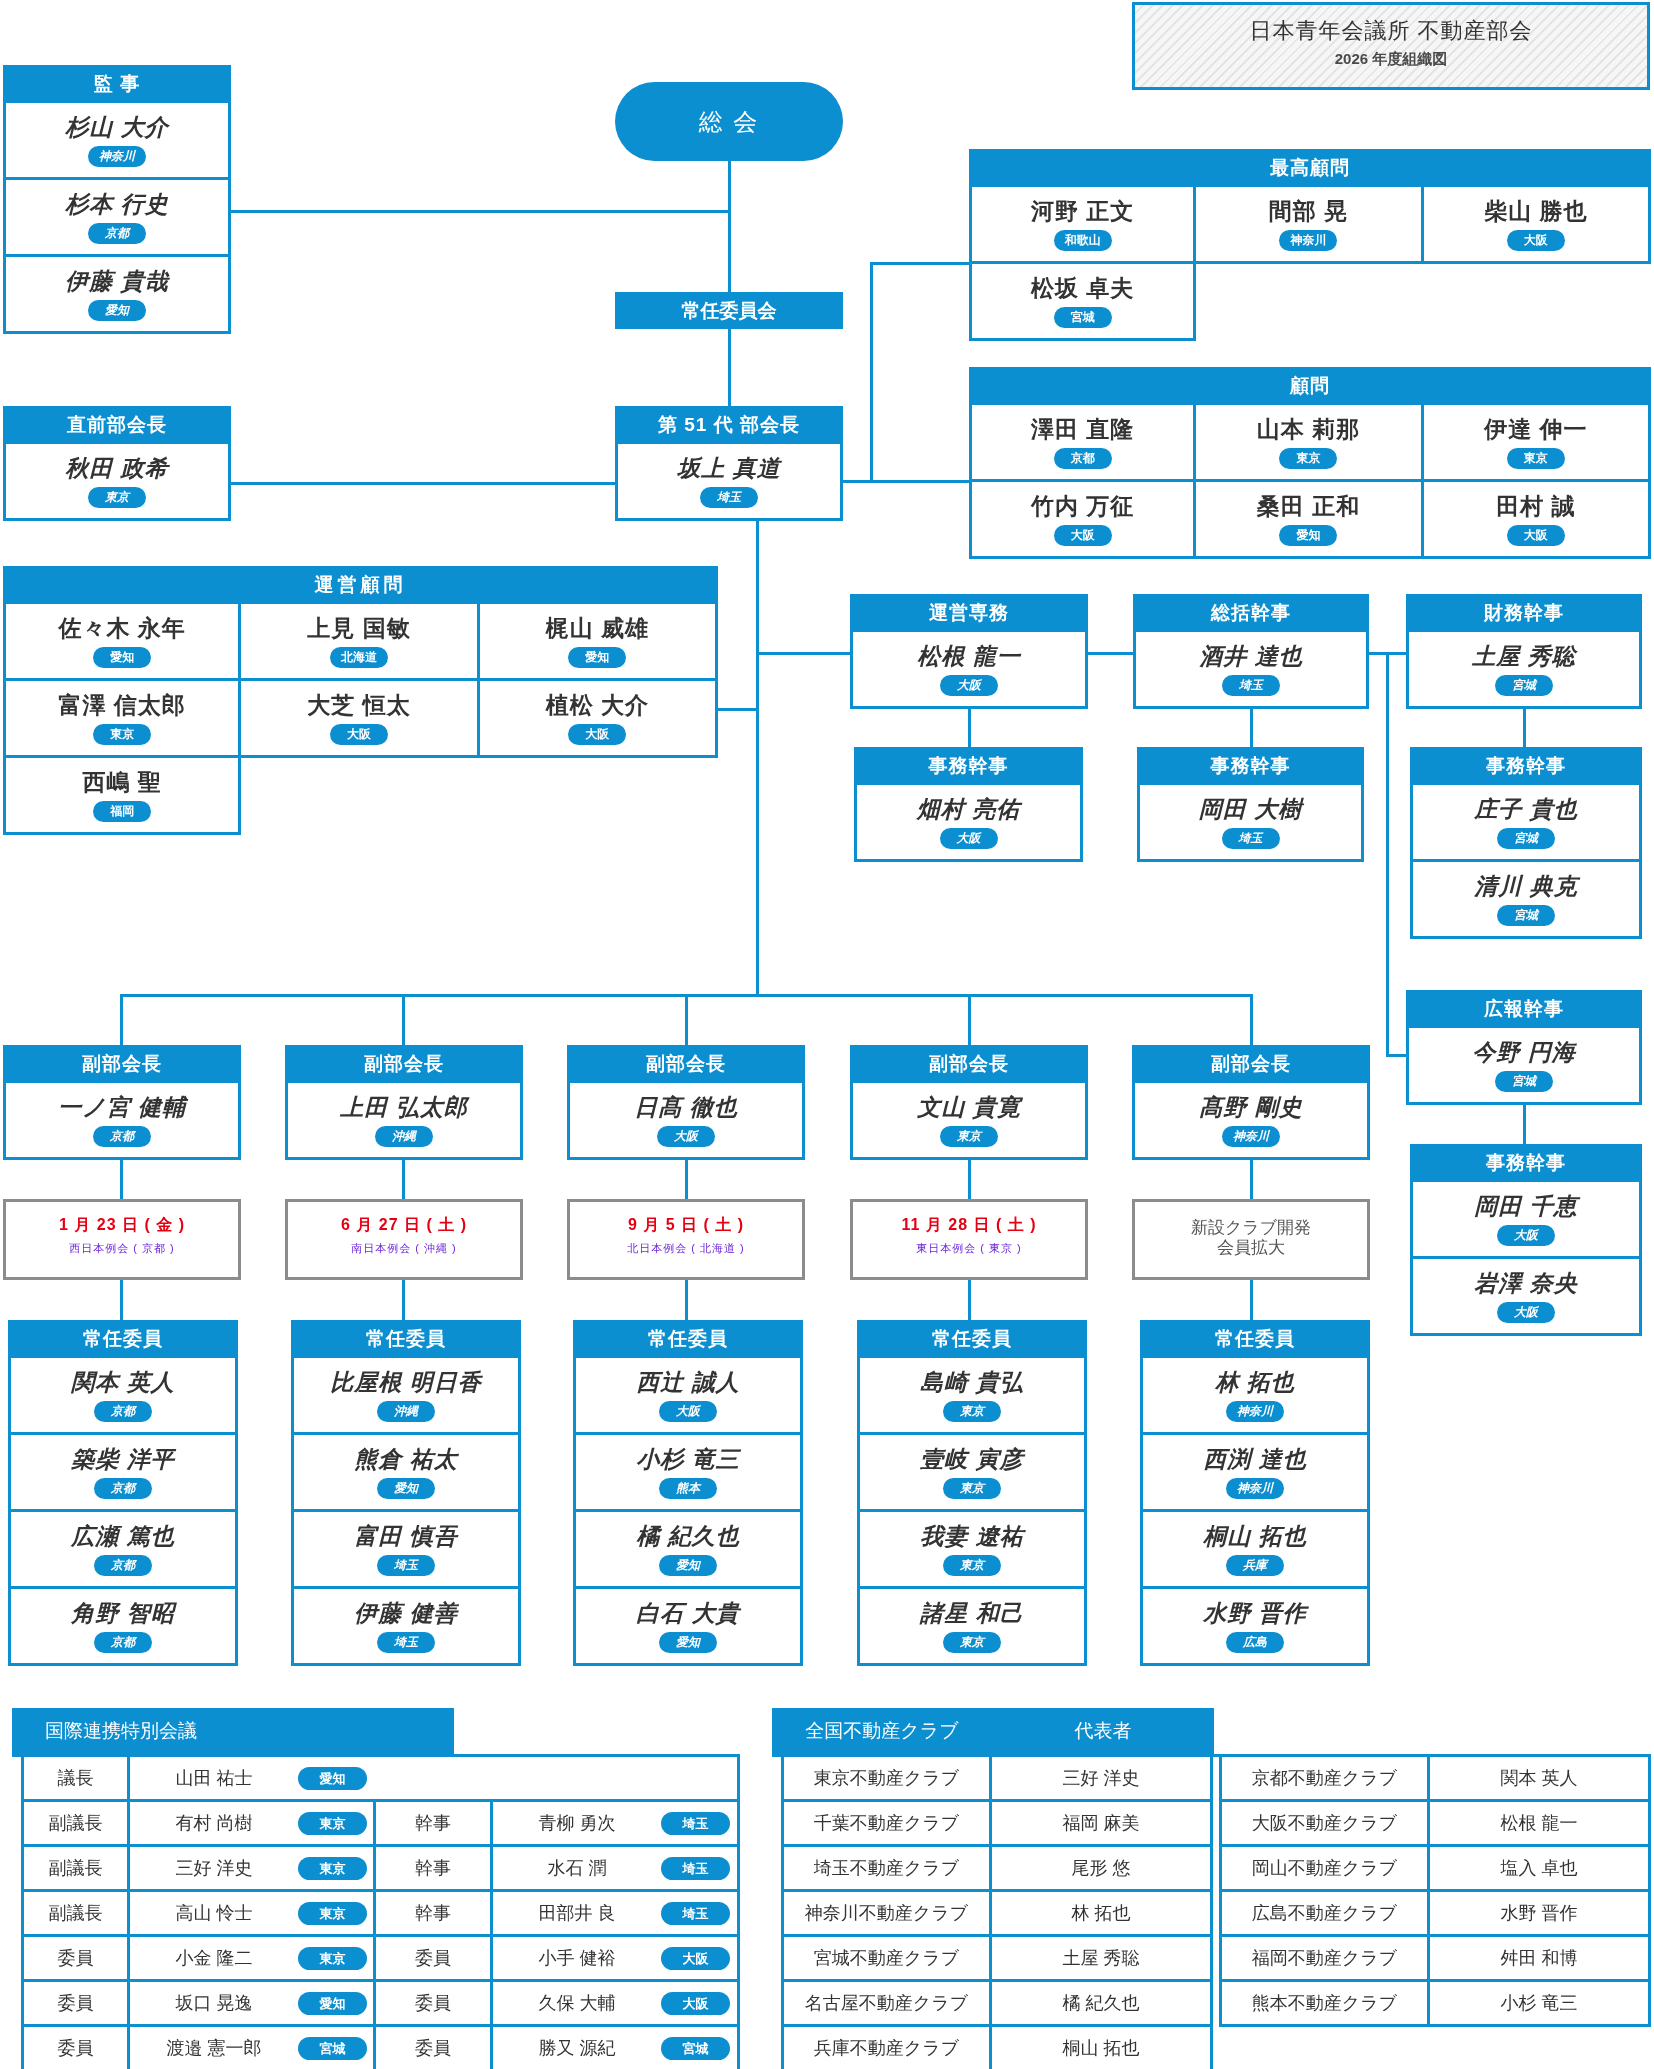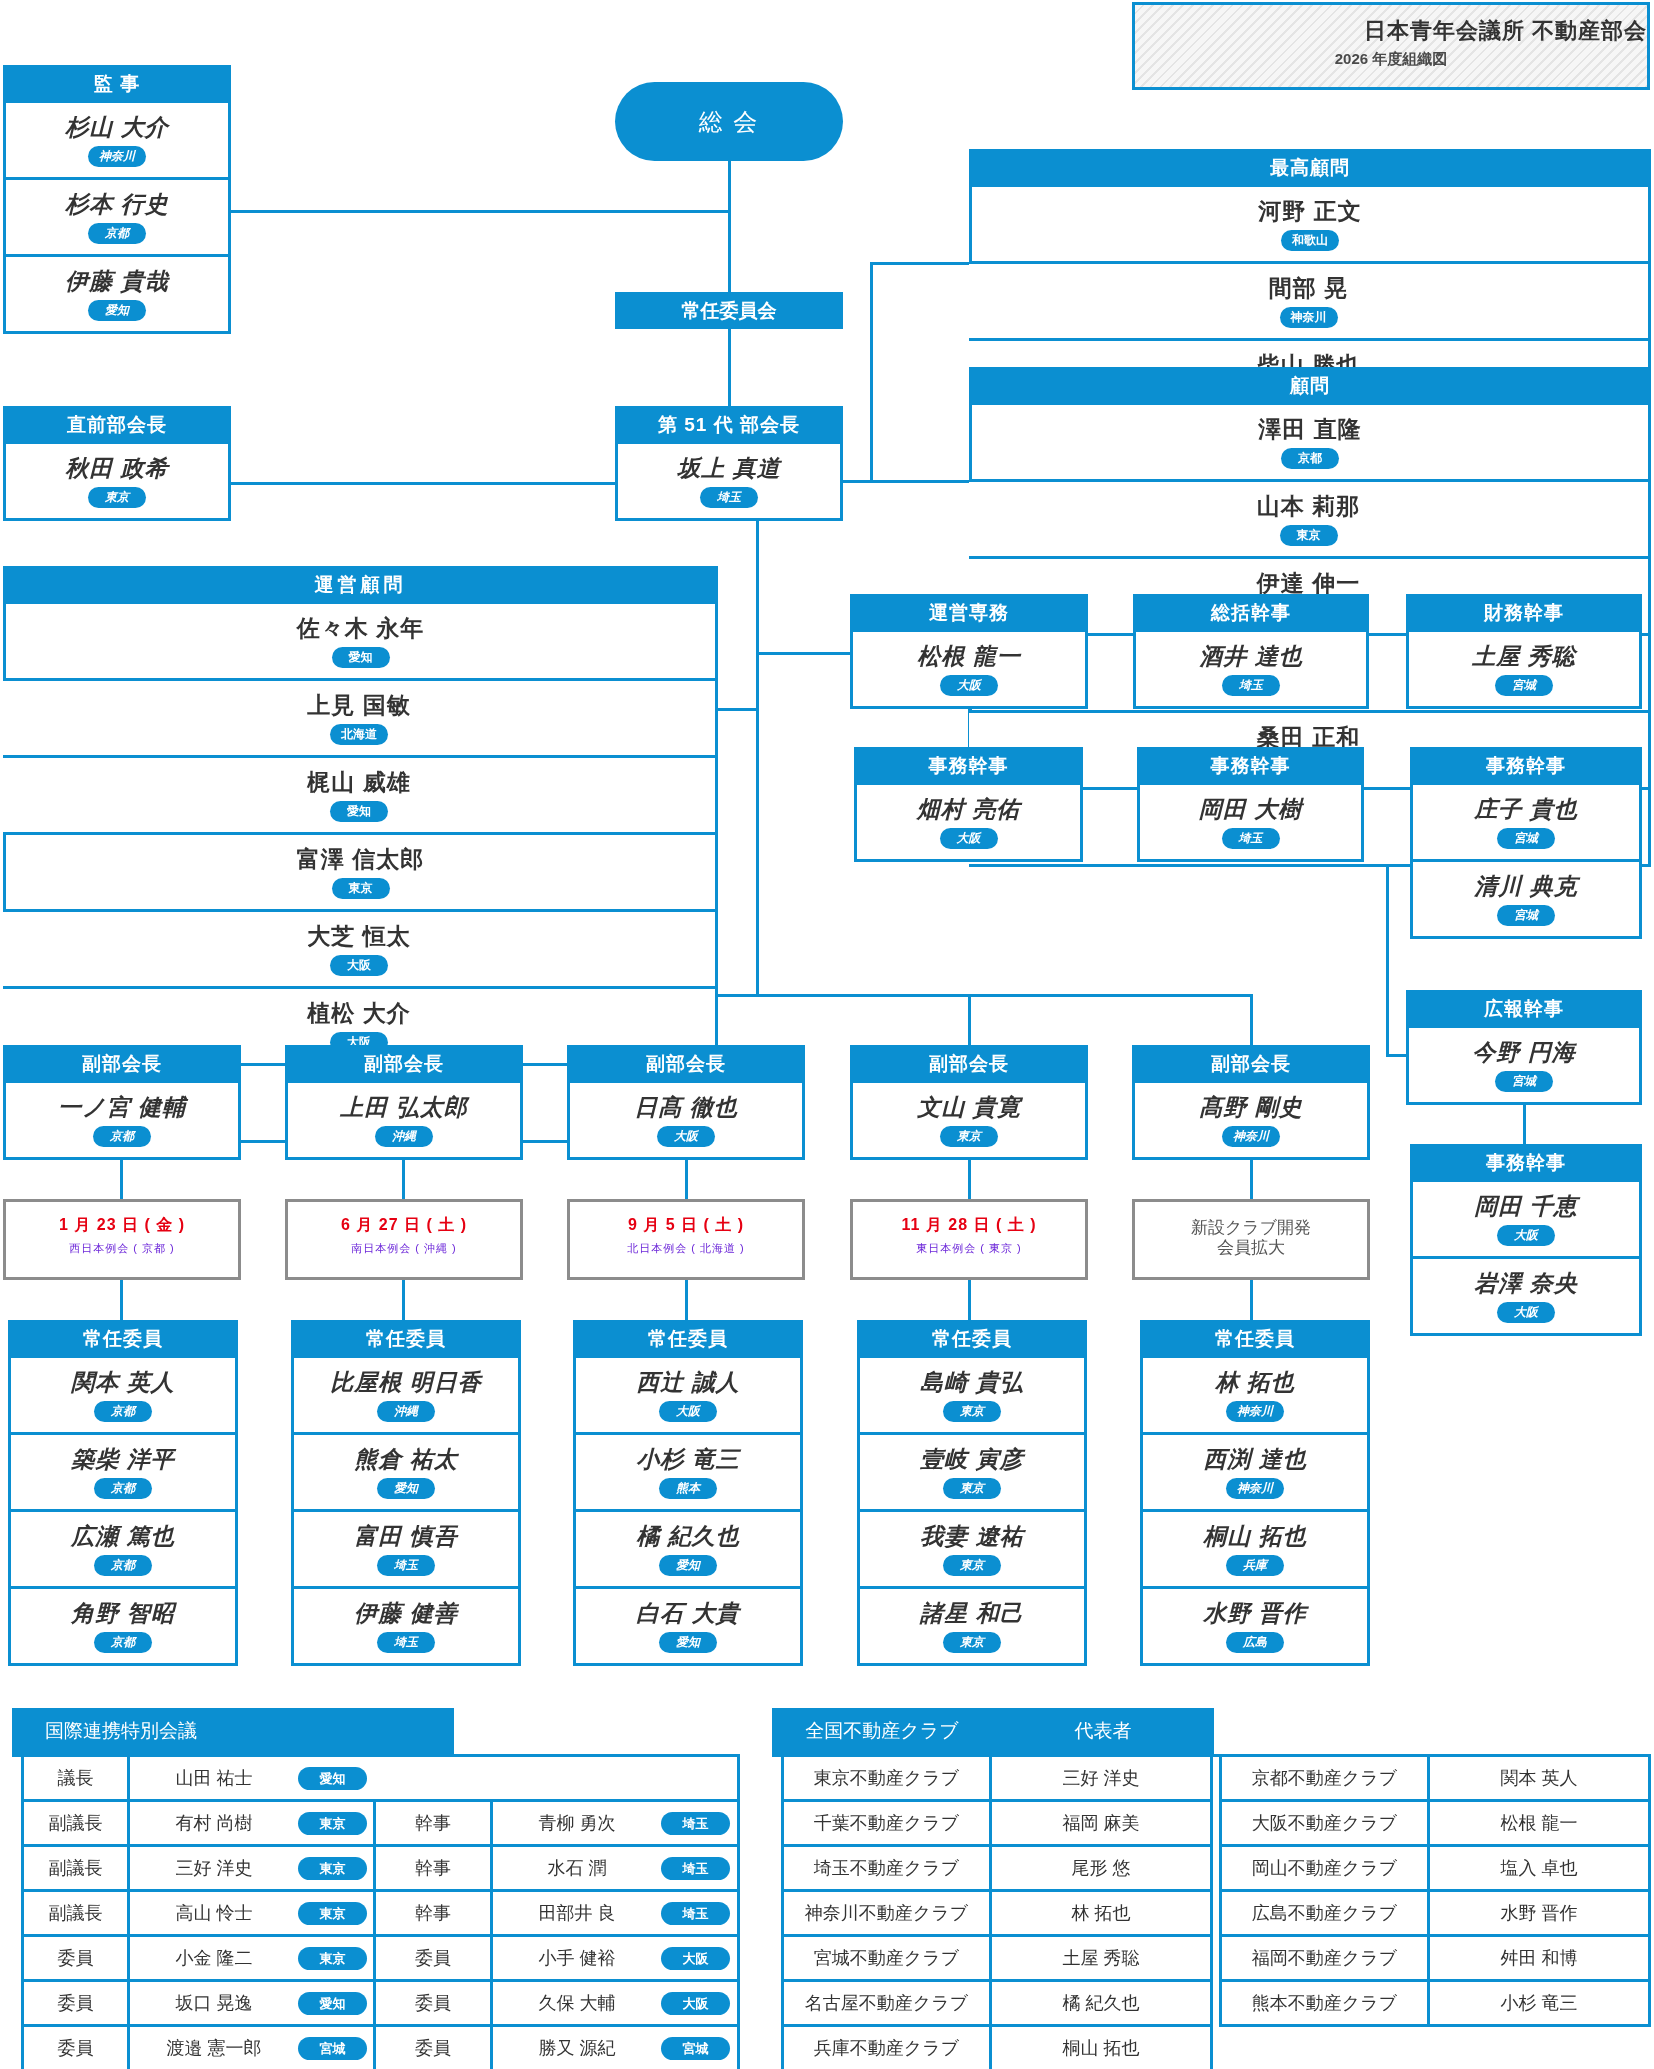--- a/index.html
+++ b/index.html
@@ -4,32 +4,32 @@
 <style>
   html,body{margin:0;padding:0;background:#ffffff;}
   body{width:1654px;height:2069px;position:relative;overflow:hidden;
        font-family:"Liberation Sans","DejaVu Sans",sans-serif;color:#333333;}
   .line{position:absolute;background:#0b8fd1;z-index:1;}
   .box{position:absolute;box-sizing:border-box;z-index:2;}
   .hd{height:38px;background:#0b8fd1;color:#ffffff;font-size:19px;font-weight:bold;
       text-align:center;line-height:38px;letter-spacing:1px;white-space:nowrap;}
   .grid{display:grid;}
   .g1{grid-template-columns:1fr;font-style:italic;}
-  .g3{grid-template-columns:repeat(1,1fr);}
+  .g3{grid-template-columns:repeat(3,1fr);}
   .cell{box-sizing:border-box;height:77px;background:#ffffff;border-right:3px solid #0b8fd1;
         border-bottom:3px solid #0b8fd1;text-align:center;padding-top:9px;}
   .g1 .cell{border-left:3px solid #0b8fd1;}
   .g3 .cell:nth-child(3n+1){border-left:3px solid #0b8fd1;}
   .nm{font-size:23px;line-height:30px;font-weight:bold;color:#333333;letter-spacing:1px;white-space:nowrap;}
   .badge{display:block;margin:4px auto 0;width:58px;height:21px;border-radius:11px;background:#0b8fd1;
          color:#ffffff;font-size:12px;font-weight:bold;line-height:21px;text-align:center;white-space:nowrap;}
   .title-box{position:absolute;left:1132px;top:2px;width:518px;height:88px;box-sizing:border-box;
              border:3px solid #0b8fd1;text-align:center;z-index:2;
              background:repeating-linear-gradient(135deg,#f6f6f6 0px,#f6f6f6 5px,#e4e4e4 5px,#e4e4e4 7px);}
-  .title-main{margin-top:12px;font-size:22px;font-weight:bold;color:#333333;line-height:28px;letter-spacing:1px;text-align:right;}
+  .title-main{margin-top:12px;font-size:22px;font-weight:normal;color:#333333;line-height:28px;letter-spacing:1px;}
   .title-sub{margin-top:4px;font-size:15px;font-weight:bold;color:#4a4a4a;line-height:20px;}
   .pill{position:absolute;left:615px;top:82px;width:228px;height:79px;border-radius:40px;background:#0b8fd1;
         color:#ffffff;font-size:24px;font-weight:normal;text-align:center;line-height:79px;z-index:2;letter-spacing:2px;}
   .bar{position:absolute;left:615px;top:292px;width:228px;height:37px;background:#0b8fd1;color:#ffffff;
        font-size:19px;font-weight:bold;text-align:center;line-height:37px;z-index:2;}
   .event{position:absolute;top:1199px;width:238px;height:81px;box-sizing:border-box;border:3px solid #8c8c8c;
          background:#ffffff;text-align:center;z-index:2;}
   .ev-date{margin-top:12px;font-size:16px;font-weight:bold;color:#e60012;line-height:22px;letter-spacing:1px;white-space:nowrap;}
   .ev-name{font-size:11px;color:#6d28d9;line-height:24px;letter-spacing:1px;white-space:nowrap;}
   .ev-l1{margin-top:16px;font-size:17px;color:#555555;line-height:20px;white-space:nowrap;}

